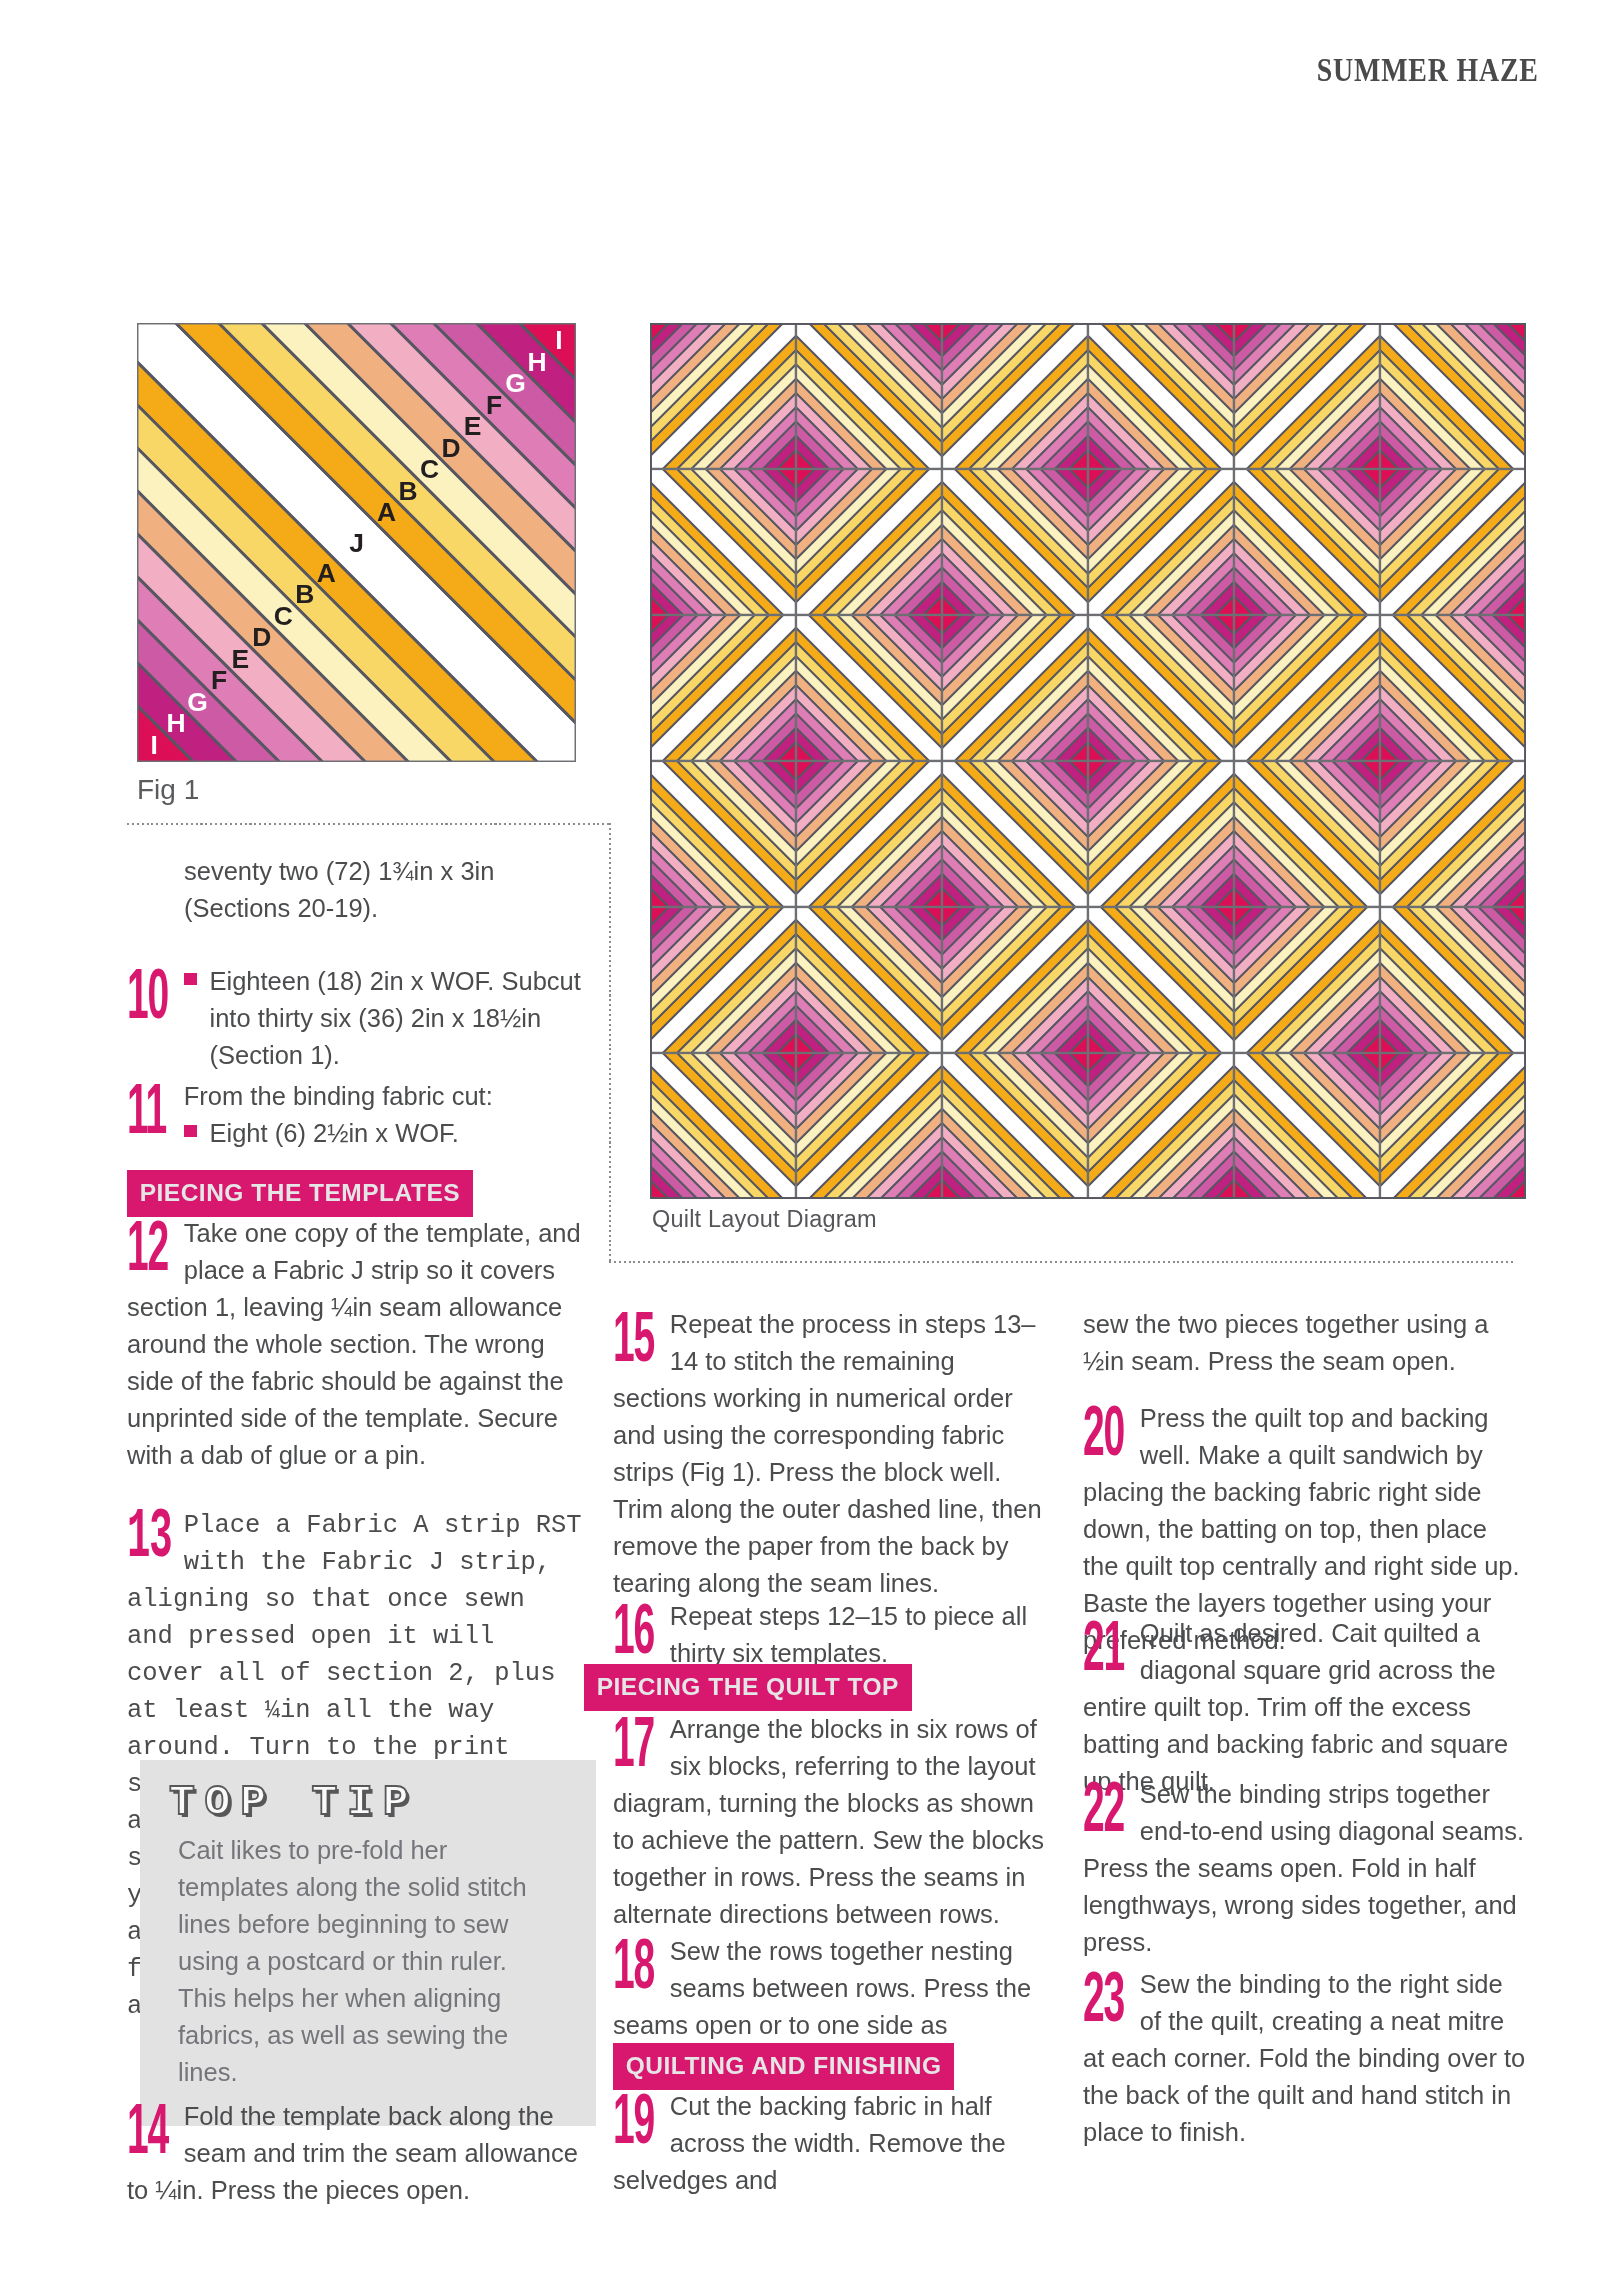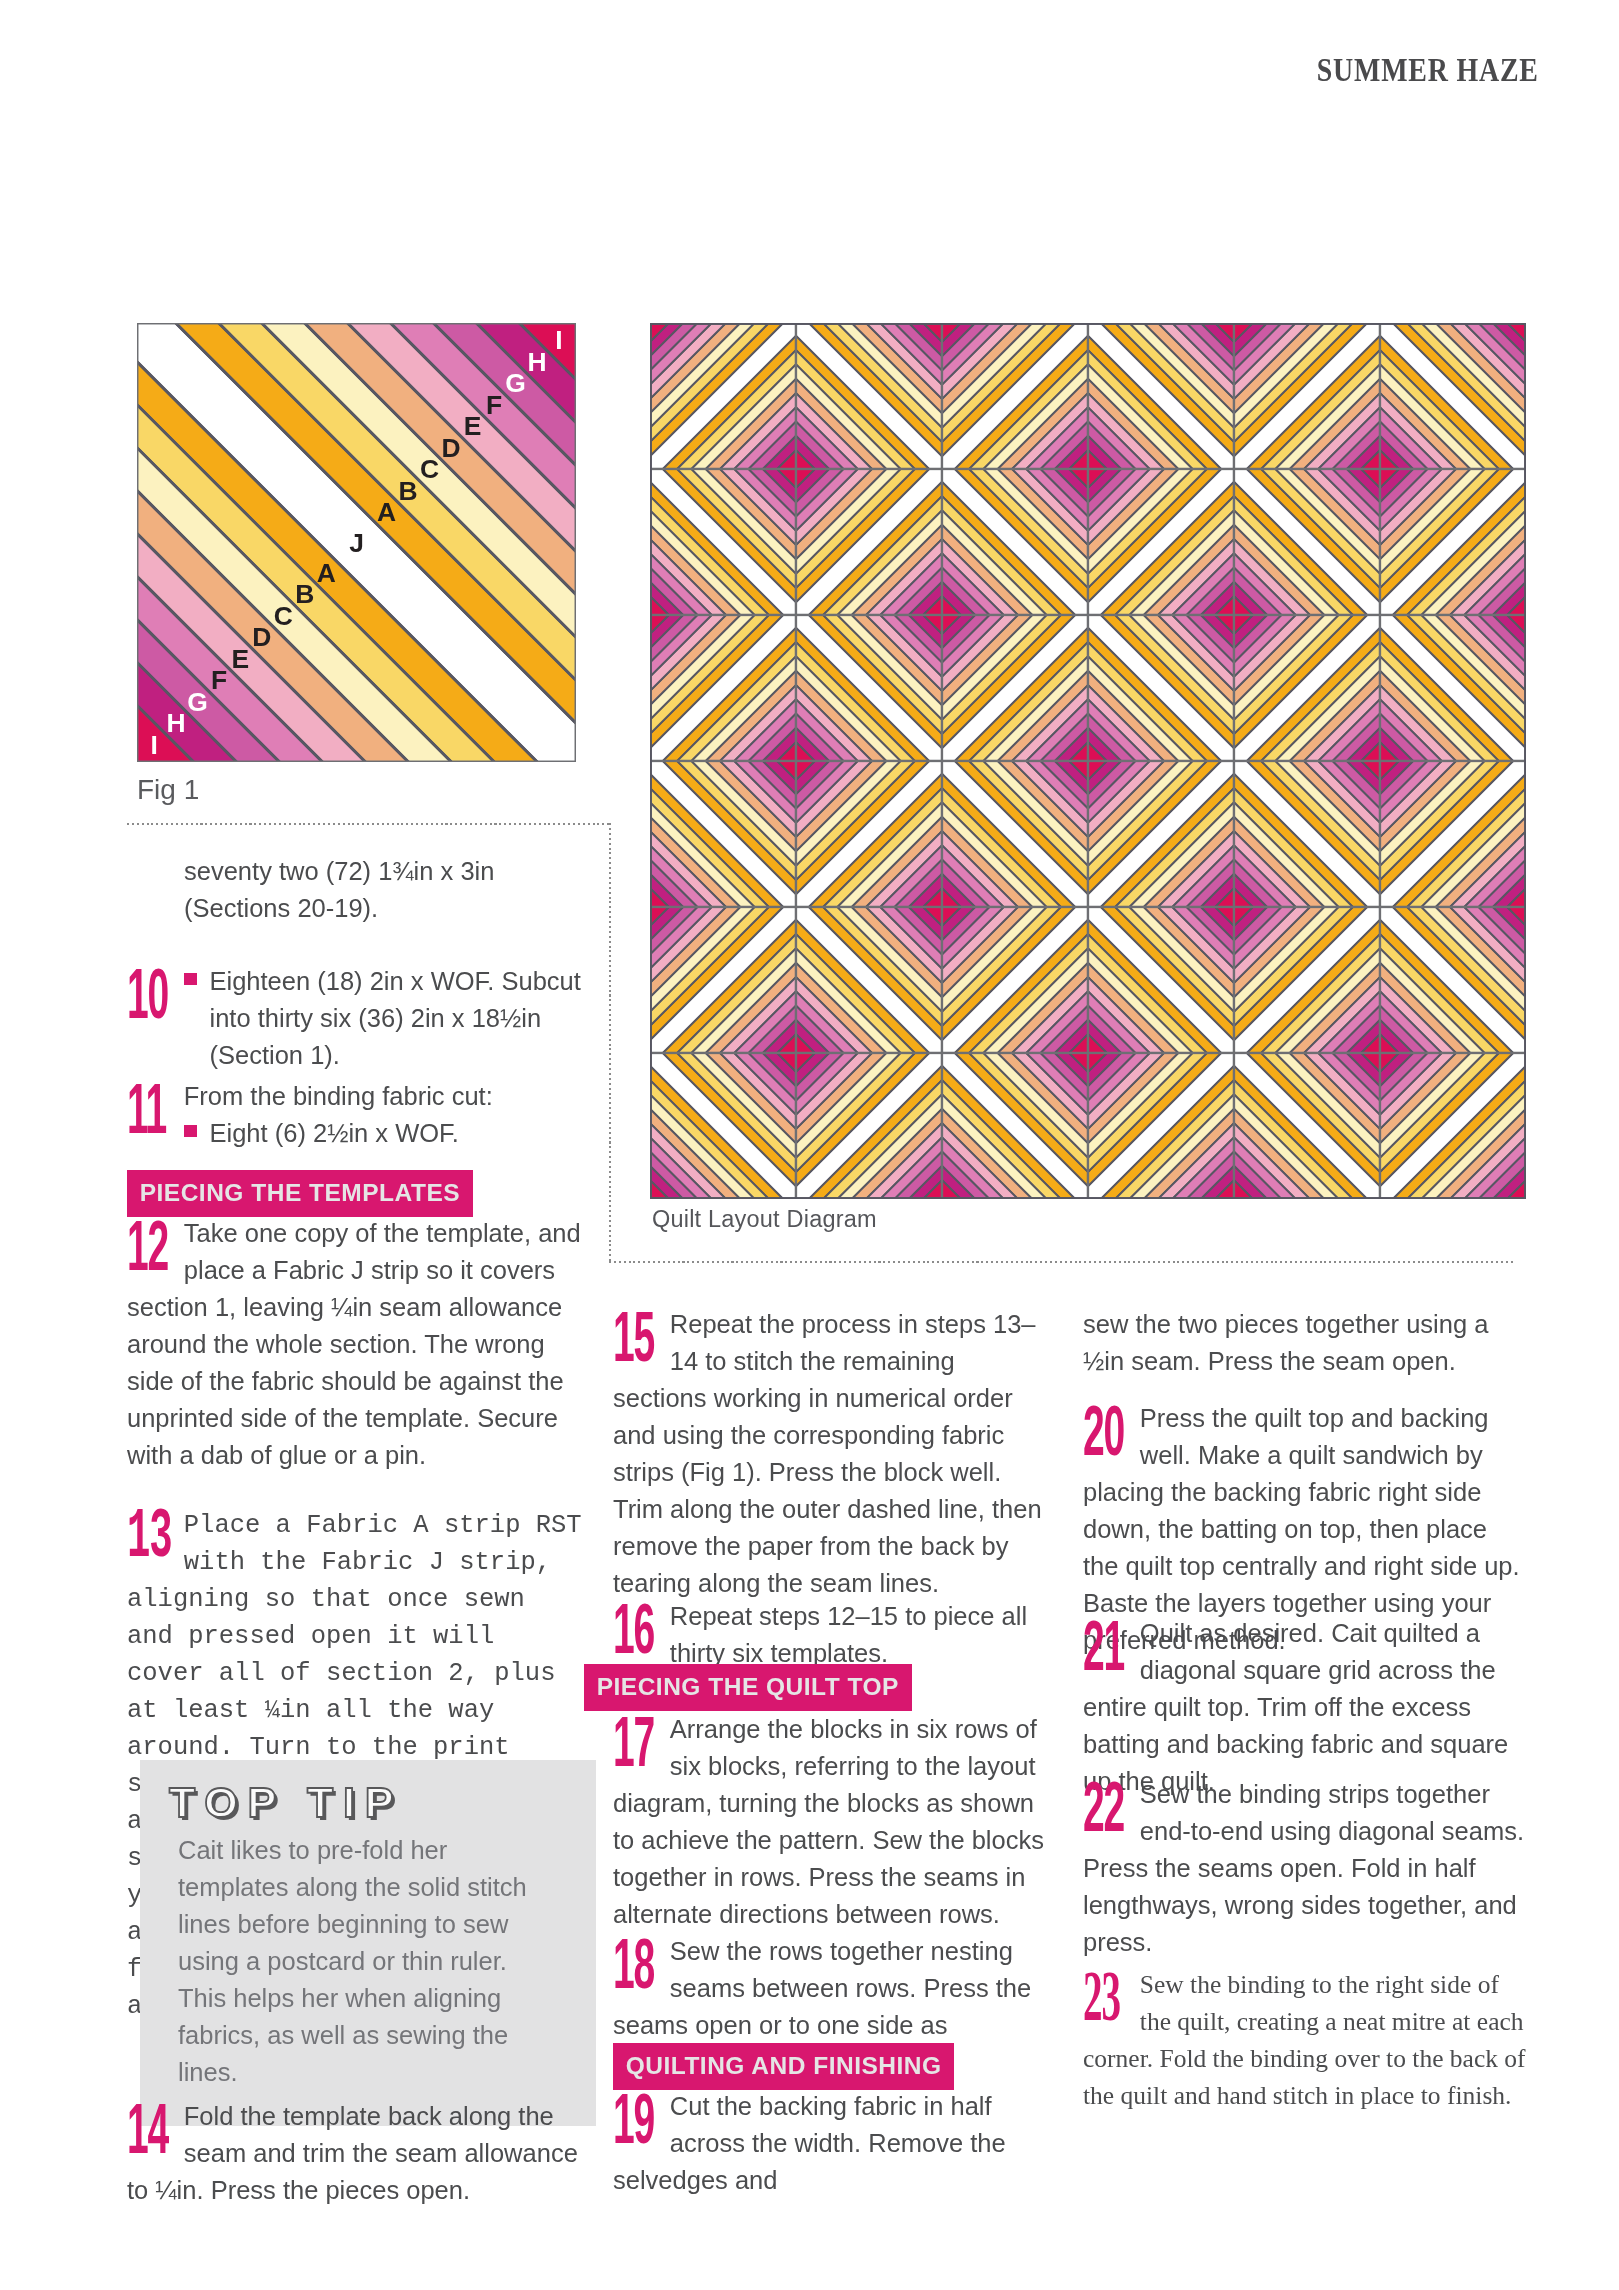--- a/index.html
+++ b/index.html
@@ -18,21 +18,21 @@
   .item{position:absolute;font-size:25.5px;line-height:37px;color:#4b4c4e;}
   .item p{margin:0;}
   .num{float:left;width:45px;height:73px;font-size:71px;line-height:61px;font-weight:bold;
        color:var(--pink);transform:scaleX(.55);transform-origin:0 0;letter-spacing:-2px;margin-right:11.8px;}
   .hang{padding-left:57px;max-width:392px;}
   .bullet-item{position:relative;margin-left:57px;padding-left:25.5px;}
   .bullet-icon{position:absolute;left:0;top:9.8px;width:12.7px;height:12.7px;background:var(--pink);}
   .banner{display:inline-block;background:var(--pink);color:#e5e5e5;font-weight:bold;font-size:24.5px;
           padding:3.9px 12.7px 5.9px;letter-spacing:0.5px;white-space:nowrap;}
   .tip{background:#e2e2e3;padding:23.5px 29px 25.5px;box-sizing:border-box;width:443px;}
-  .tip-title{font-family:Liberation Sans, sans-serif;font-weight:bold;font-size:43px;letter-spacing:9.8px;
+  .tip-title{font-family:Liberation Mono, monospace;font-weight:bold;font-size:43px;letter-spacing:9.8px;
              color:#fafafa;-webkit-text-stroke:1.8px #58585a;text-shadow:2.9px 2.9px 0 #58585a;margin:0 0 11.8px 0;}
   .tip p{color:#747579;font-size:25.5px;line-height:37px;margin:9px;}
   .footer{position:absolute;top:2213px;right:82px;font-size:26.5px;font-weight:bold;color:#3d3e40;letter-spacing:0.3px;}
   .footer .pagenum{font-weight:normal;color:#68696c;}
   #fig1 text{font:bold 27px "Liberation Sans",sans-serif;}
 </style>
 </head>
 <body>
 
 <div class="page">
@@ -1102,20 +1102,20 @@
         <p>Press the quilt top and backing well. Make a quilt sandwich by placing the backing fabric right side down, the batting on top, then place the quilt top centrally and right side up. Baste the layers together using your preferred method.</p>
       </div>
       <div class="item" style="left: 1083px; top: 1615px; width: 443px;">
         <span class="num">21</span>
         <p>Quilt as desired. Cait quilted a diagonal square grid across the entire quilt top. Trim off the excess batting and backing fabric and square up the quilt.</p>
       </div>
       <div class="item" style="left: 1083px; top: 1776px; width: 443px;">
         <span class="num">22</span>
         <p>Sew the binding strips together end-to-end using diagonal seams. Press the seams open. Fold in half lengthways, wrong sides together, and press.</p>
       </div>
-      <div class="item" style="left: 1083px; top: 1966px; width: 443px; font-family: Liberation Serif, serif;">
+      <div class="item" style="left: 1083px; top: 1966px; width: 443px;">
         <span class="num">23</span>
         <p>Sew the binding to the right side of the quilt, creating a neat mitre at each corner. Fold the binding over to the back of the quilt and hand stitch in place to finish.</p>
       </div>
     </div>
 
 </div>
 
 
 </body></html>

